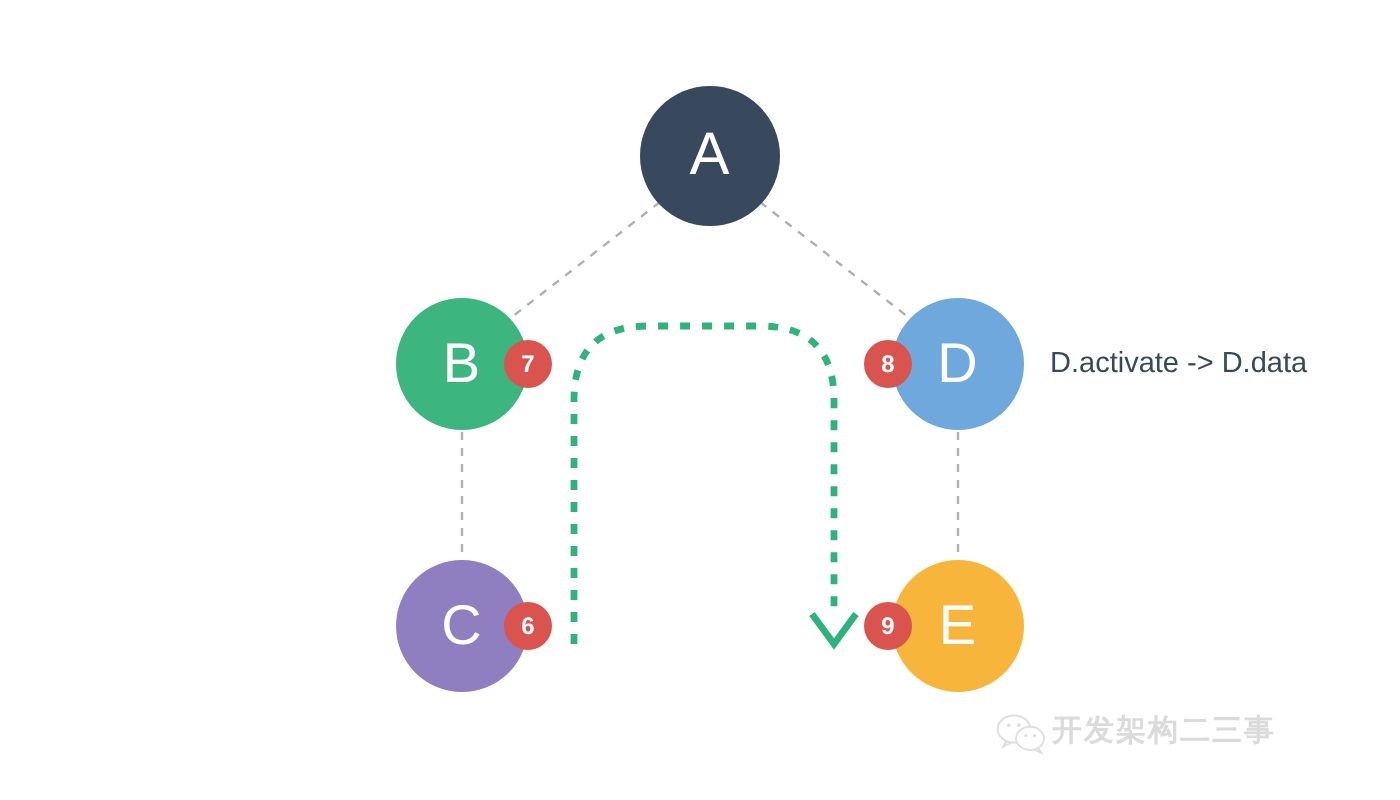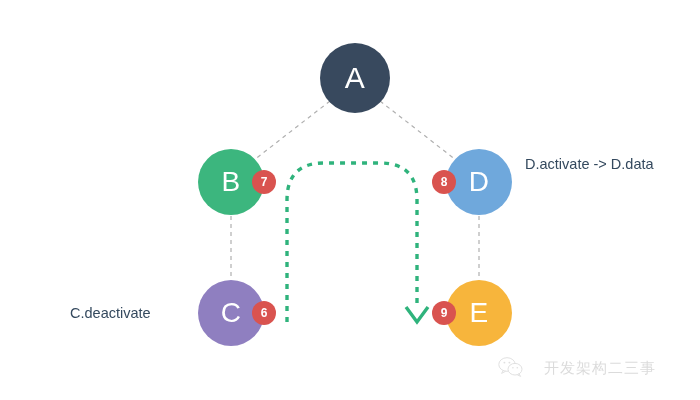--- a/index.html
+++ b/index.html
@@ -85,31 +85,32 @@
   .badge-e { left: 432px; top: 301px; }
   .side-label {
     position: absolute;
     color: #34495e;
     font-size: 14.5px;
     white-space: nowrap;
     user-select: none;
   }
   .label-b { left: 70px;  top: 174px; }
   .label-c { left: 70px;  top: 305px; }
-  .label-d { left: 525px; top: 156px; text-align: right; }
+  .label-d { left: 525px; top: 174px; text-align: right; }
   .label-e { left: 525px; top: 305px; }
   #watermark {
     position: absolute;
     left: 498px;
     top: 356px;
     display: flex;
-    align-items: flex-end;
-    gap: 20px;
+    align-items: flex-start;
+    gap: 2px;
     opacity: 0.30;
     user-select: none;
+    font-weight: bold;
   }
   #watermark .wm-text {
     color: #8a8a8a;
     font-size: 15px;
     letter-spacing: 1px;
     white-space: nowrap;
   }
 </style>
 </head>
 <body>
@@ -157,21 +158,20 @@
   <div class="badge badge-c">
     <span>6</span>
   </div>
   <div class="badge badge-d">
     <span>8</span>
   </div>
   <div class="badge badge-e">
     <span>9</span>
   </div>
 
-  <div class="side-label label-c">C.deactivate</div>
   <div class="side-label label-d">D.activate -&gt; D.data</div>
 
   <div id="watermark">
     <svg width="26" height="22" viewBox="0 0 26 22">
       <ellipse cx="9" cy="8.5" rx="8.2" ry="6.8" fill="none" stroke="#9a9a9a" stroke-width="1"></ellipse>
       <path d="M 5.5 14 L 3.6 17.4 L 7.6 15.3" fill="none" stroke="#9a9a9a" stroke-width="1"></path>
       <circle cx="6.4" cy="6.6" r="0.95" fill="#9a9a9a"></circle>
       <circle cx="11.4" cy="6.6" r="0.95" fill="#9a9a9a"></circle>
       <ellipse cx="17" cy="13.2" rx="7" ry="5.8" fill="#ffffff" stroke="#9a9a9a" stroke-width="1"></ellipse>
       <path d="M 20.8 17.6 L 22.6 20.4 L 19.2 18.7" fill="none" stroke="#9a9a9a" stroke-width="1"></path>

